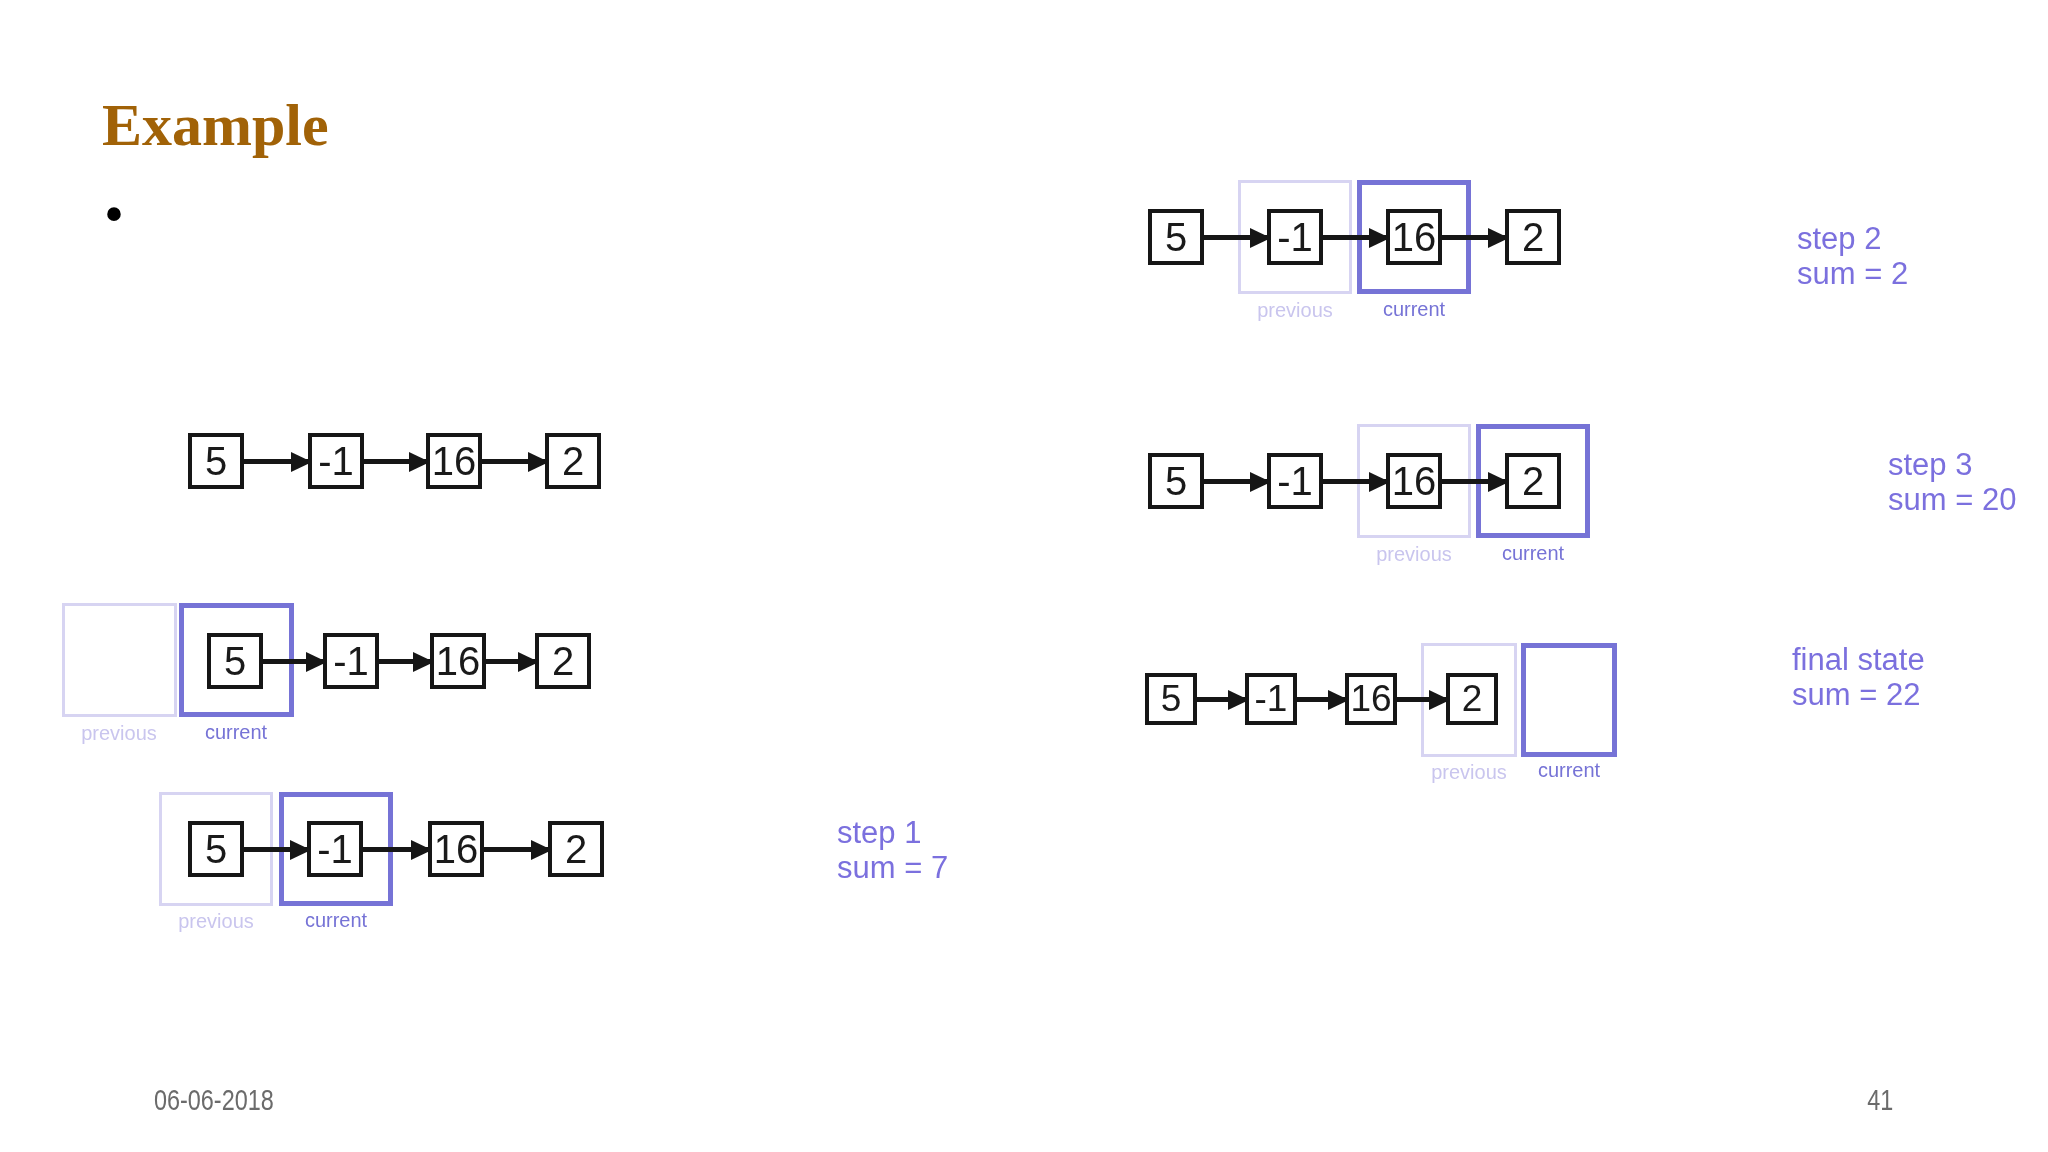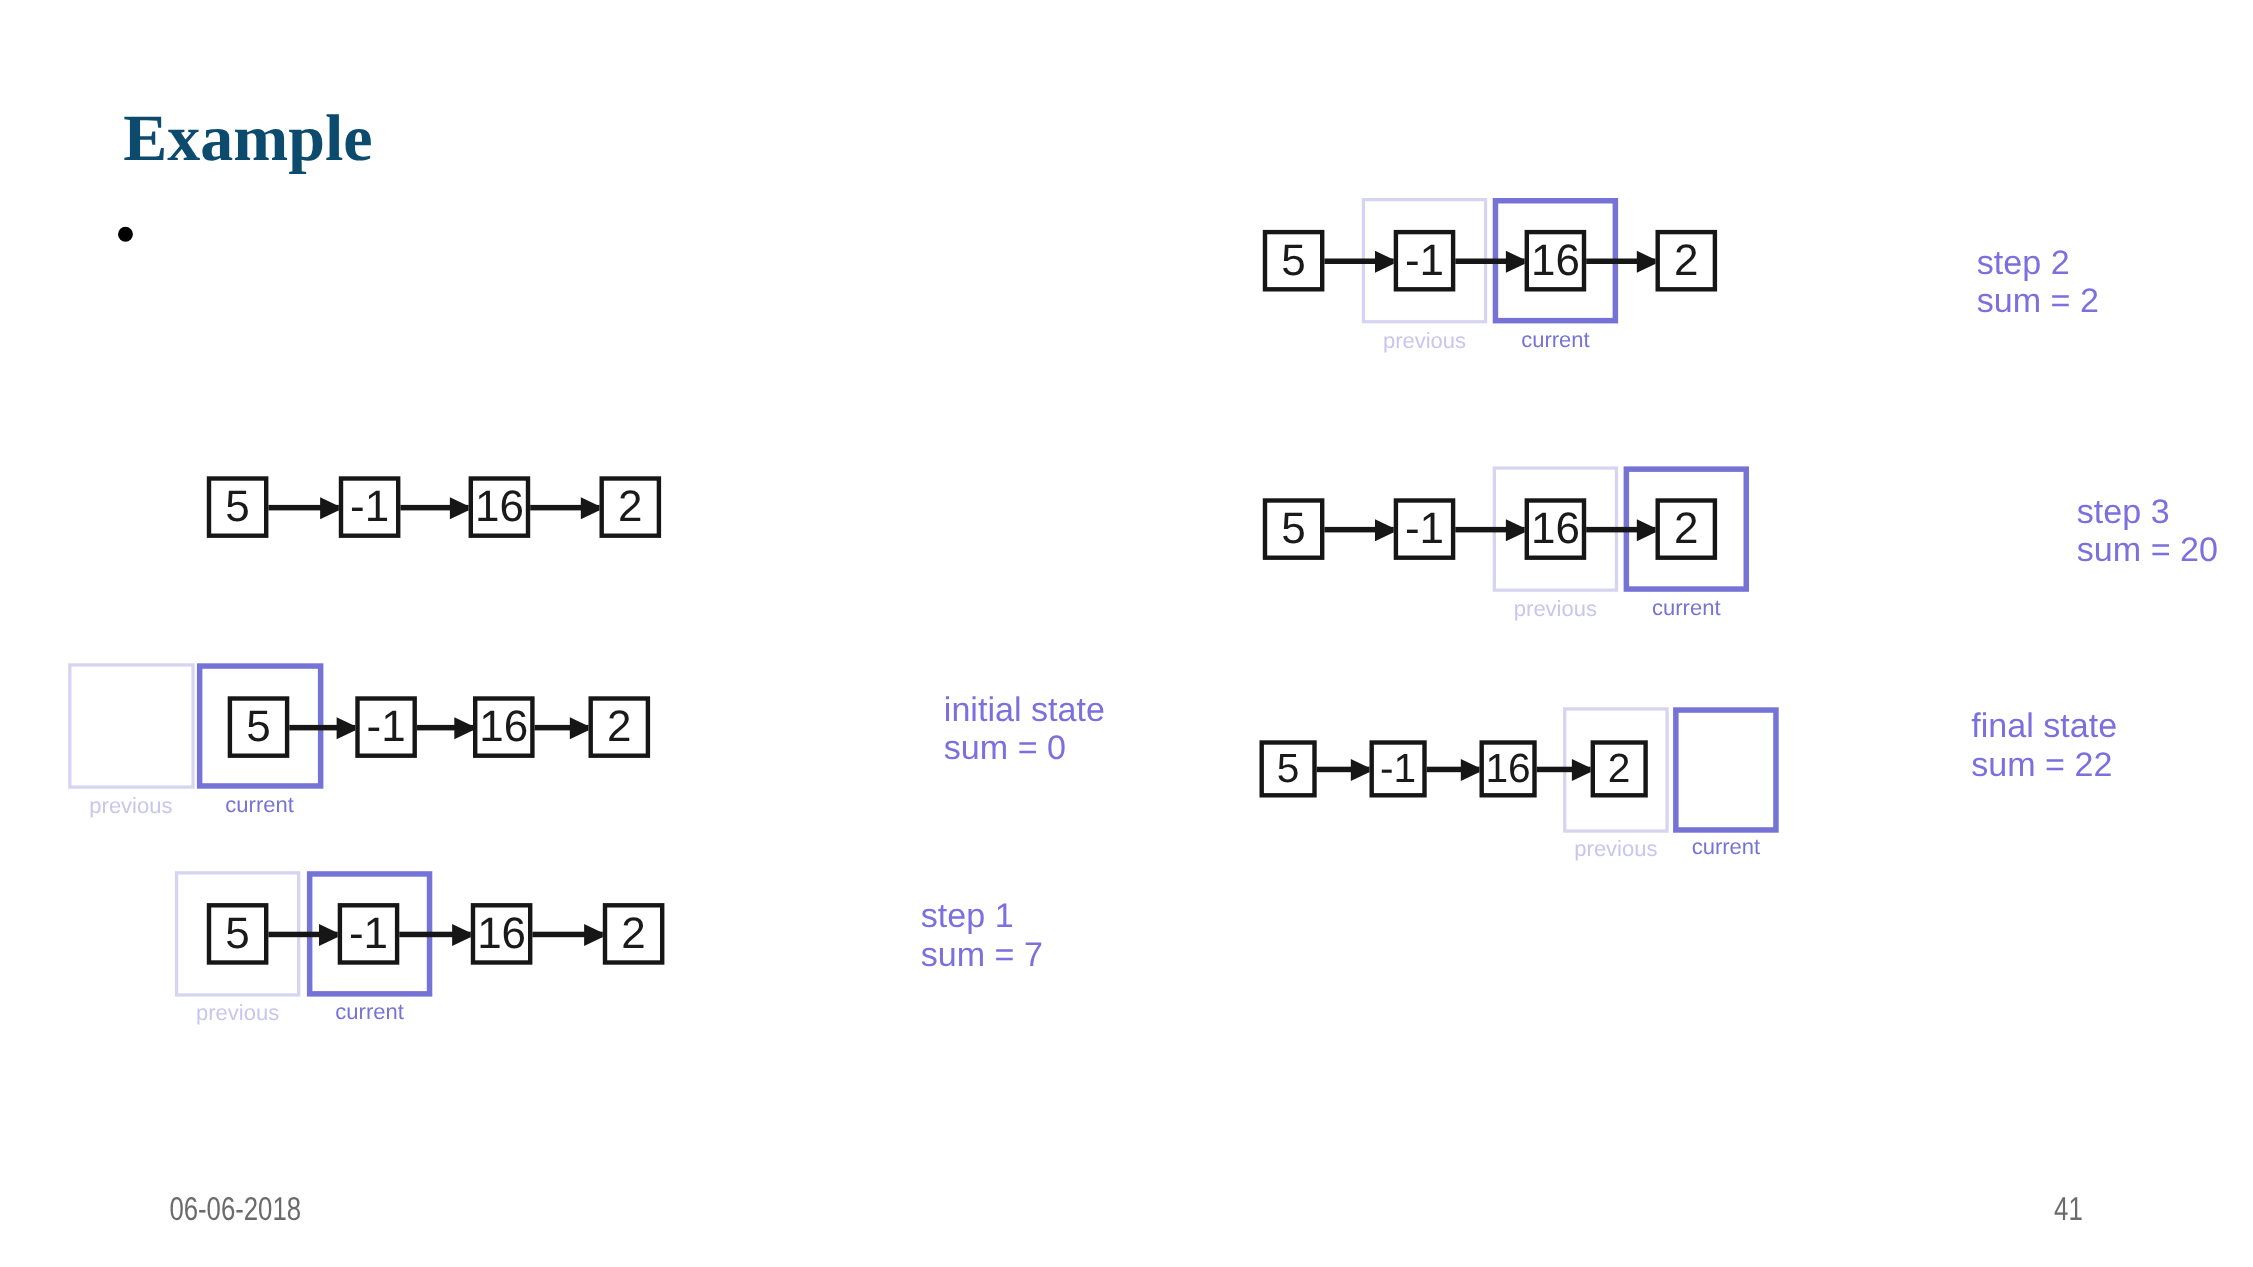--- a/index.html
+++ b/index.html
@@ -10,23 +10,23 @@
     --node_border:#161616;
     --footer_text:#6b6b6b;
   }
   html,body{margin:0;padding:0;background:#fff;}
   .slide{
     position:relative;width:2048px;height:1152px;background:#ffffff;overflow:hidden;
     font-family:"Liberation Sans",sans-serif;
   }
   
   .title{
-    position:absolute;left:112px;top:92px;margin:0;
+    position:absolute;left:102px;top:92px;margin:0;
     font-family:"Liberation Serif",serif;font-weight:bold;
-    font-size:60px;line-height:66px;color:#0c4a6e;text-align:right;
+    font-size:60px;line-height:66px;color:#a16207;text-align:right;
   }
   .bullet-glyph{
     position:absolute;left:104px;top:181px;
     font-family:"Liberation Serif",serif;font-size:57px;line-height:66px;color:#000;
   }
   .bullet-text{
     position:absolute;left:148px;top:181px;width:920px;
     font-family:"Liberation Serif",serif;font-size:57px;line-height:66px;color:#000;
     white-space:pre-line;
   }
@@ -91,24 +91,20 @@
     <div class="bigbox curr" style="left:179px;top:603px;width:115px;height:114px"></div>
     <div class="node" style="left:207px;top:633px">5</div>
     <div class="arrow" style="left:261px;top:659px;width:64px"></div>
     <div class="node" style="left:323px;top:633px">-1</div>
     <div class="arrow" style="left:377px;top:659px;width:55px"></div>
     <div class="node" style="left:430px;top:633px">16</div>
     <div class="arrow" style="left:484px;top:659px;width:53px"></div>
     <div class="node" style="left:535px;top:633px">2</div>
     <div class="plabel prev" style="left:119px;top:722px">previous</div>
     <div class="plabel curr" style="left:236px;top:721px">current</div>
-  </div>
-  <div class="anno" style="left:858px;top:627px">
-    <div>initial state</div>
-    <div>sum = 0</div>
   </div>
 
   <div>
     <div class="bigbox prev" style="left:159px;top:792px;width:114px;height:114px"></div>
     <div class="bigbox curr" style="left:279px;top:792px;width:114px;height:114px"></div>
     <div class="node" style="left:188px;top:821px">5</div>
     <div class="arrow" style="left:242px;top:847px;width:67px"></div>
     <div class="node" style="left:307px;top:821px">-1</div>
     <div class="arrow" style="left:361px;top:847px;width:69px"></div>
     <div class="node" style="left:428px;top:821px">16</div>

